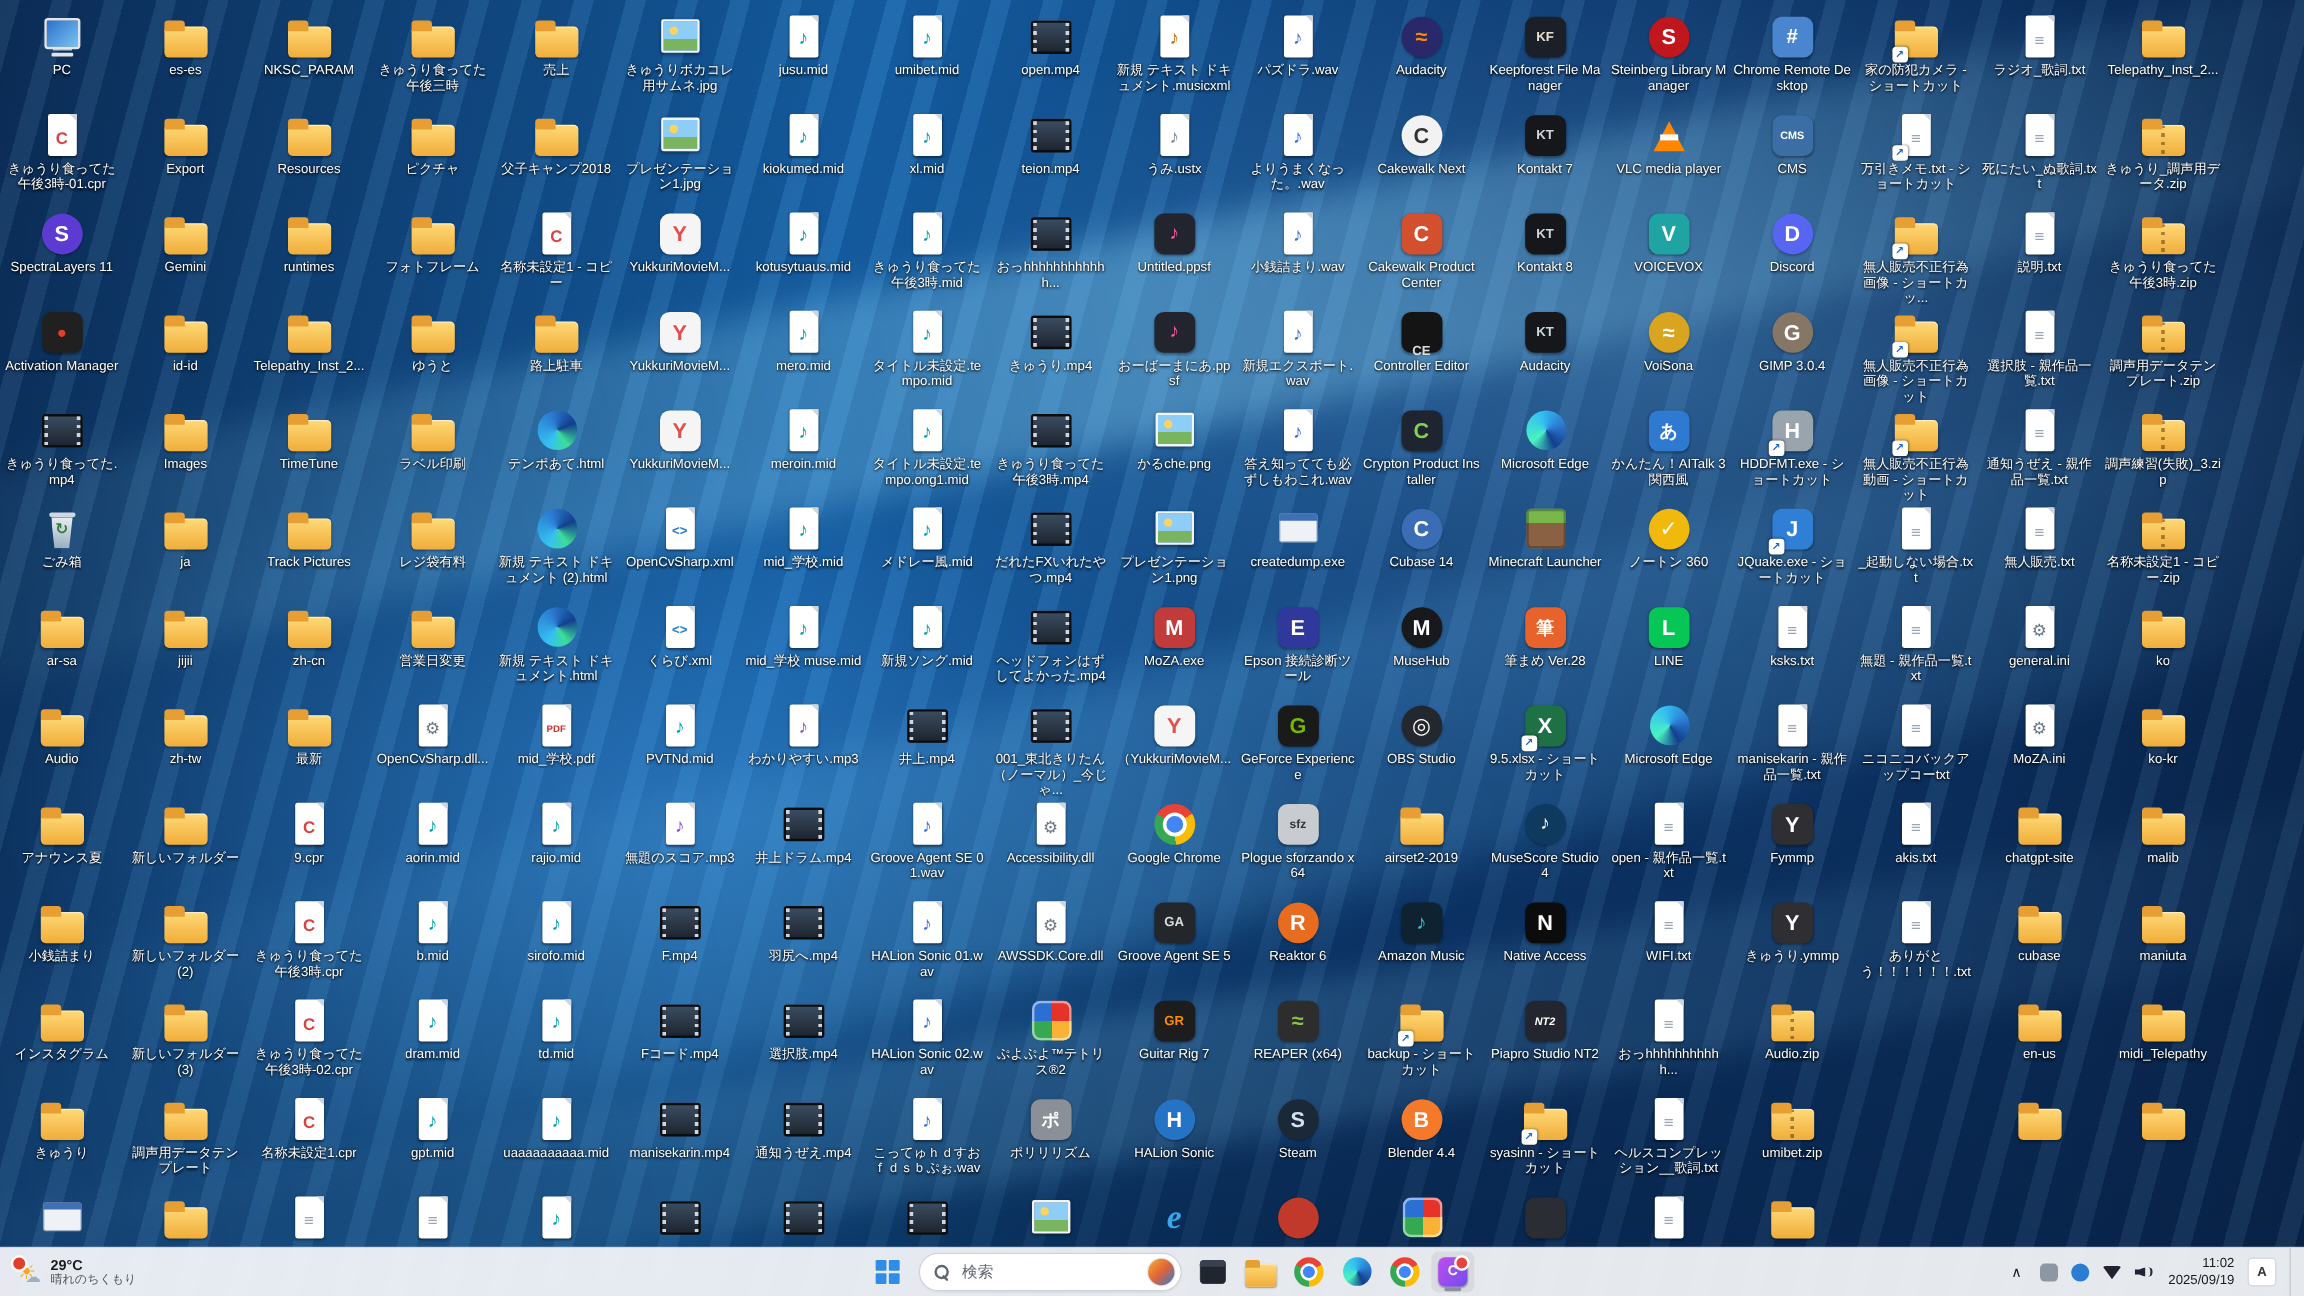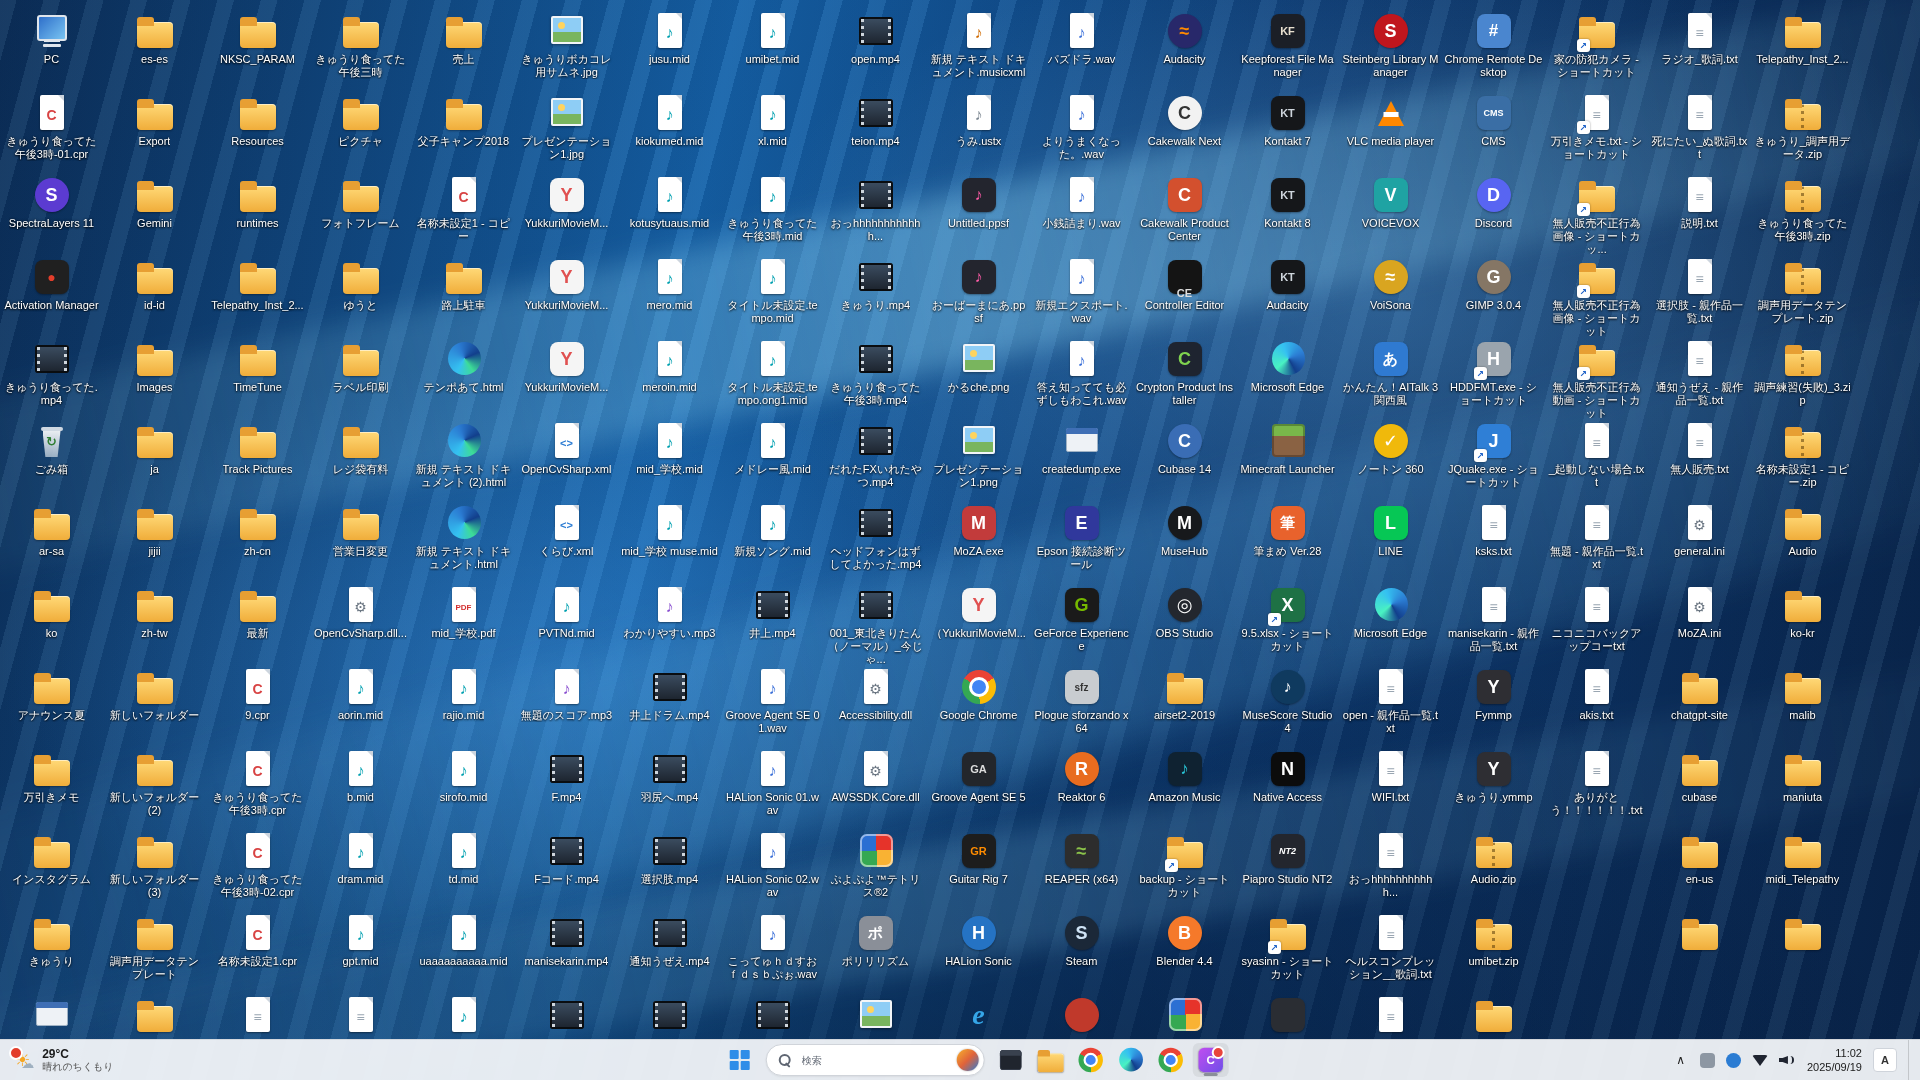--- a/index.html
+++ b/index.html
@@ -109,21 +109,21 @@
   .tb-app.active::after{content:"";position:absolute;bottom:1px;left:50%;transform:translateX(-50%);width:14px;height:3px;border-radius:2px;background:#8a8f98;}
   .tb-app .dot{position:absolute;right:4px;top:3px;width:9px;height:9px;border-radius:50%;background:#e8453c;border:2px solid #fff;z-index:4;}
   .win-logo{display:grid;grid-template-columns:9px 9px;grid-template-rows:9px 9px;gap:2px;}
   .win-logo span{background:#2f8de8;border-radius:1px;}
 
   .search-pill{height:30px;width:200px;background:#fff;border:1px solid #d0d4da;border-radius:16px;
     display:flex;align-items:center;gap:8px;padding:0 5px 0 12px;box-shadow:0 1px 2px rgba(0,0,0,.06);}
   .mag{width:13px;height:13px;position:relative;flex:none;}
   .mag::before{content:"";position:absolute;top:0;left:0;width:8px;height:8px;border:2px solid #5f6672;border-radius:50%;}
   .mag::after{content:"";position:absolute;bottom:1px;right:1px;width:6px;height:2px;background:#5f6672;transform:rotate(45deg);border-radius:1px;}
-  .search-input{border:none;outline:none;background:transparent;flex:1;min-width:0;font-size:10px;color:#1d4ed8;font-family:Liberation Serif, serif;}
+  .search-input{border:none;outline:none;background:transparent;flex:1;min-width:0;font-size:13px;color:#1d4ed8;font-family:Liberation Mono, monospace;}
   .search-input::placeholder{color:#5f6672;opacity:1;}
   .search-img{width:22px;height:22px;border-radius:50%;flex:none;background:linear-gradient(135deg,#f7b12d,#e0633a 50%,#2b7cd3);box-shadow:0 0 2px rgba(0,0,0,.3);}
 
   .tray{position:absolute;right:4px;top:0;bottom:0;display:flex;align-items:center;gap:11px;padding-right:2px;}
   .chev{font-size:12px;color:#222;padding:4px;}
   .tray-ico-gray{width:15px;height:15px;border-radius:4px;background:#8d97a3;}
   .tray-ico-blue{width:15px;height:15px;border-radius:50%;background:#2b7cd3;}
   .wifi{width:0;height:0;border-left:8px solid transparent;border-right:8px solid transparent;border-top:11px solid #1f2430;border-radius:3px;}
   .vol{position:relative;width:17px;height:14px;}
   .vol::before{content:"";position:absolute;left:0;top:3px;width:9px;height:8px;background:#1f2430;
@@ -855,25 +855,25 @@
       <div class="label">無題 - 親作品一覧.txt</div>
     </div>
     <div class="cell">
       <div class="ic k-ini has-page">
         <span class="glyph" style="color: rgb(107, 118, 130); font-size: 14px;">⚙</span>
       </div>
       <div class="label">general.ini</div>
     </div>
     <div class="cell">
       <div class="ic k-folder"></div>
+      <div class="label">ko</div>
+    </div>
+    <div class="cell">
+      <div class="ic k-folder"></div>
       <div class="label">Audio</div>
-    </div>
-    <div class="cell">
-      <div class="ic k-folder"></div>
-      <div class="label">ko</div>
     </div>
     <div class="cell">
       <div class="ic k-folder"></div>
       <div class="label">zh-tw</div>
     </div>
     <div class="cell">
       <div class="ic k-folder"></div>
       <div class="label">最新</div>
     </div>
     <div class="cell">
@@ -1062,21 +1062,21 @@
     <div class="cell">
       <div class="ic k-folder"></div>
       <div class="label">chatgpt-site</div>
     </div>
     <div class="cell">
       <div class="ic k-folder"></div>
       <div class="label">malib</div>
     </div>
     <div class="cell">
       <div class="ic k-folder"></div>
-      <div class="label">万引きメモ</div>
+      <div class="label">小銭詰まり</div>
     </div>
     <div class="cell">
       <div class="ic k-folder"></div>
       <div class="label">新しいフォルダー (2)</div>
     </div>
     <div class="cell">
       <div class="ic k-cpr has-page">
         <span class="glyph" style="color: rgb(216, 67, 67); font-size: 14px;">C</span>
       </div>
       <div class="label">きゅうり食ってた午後3時.cpr</div>

